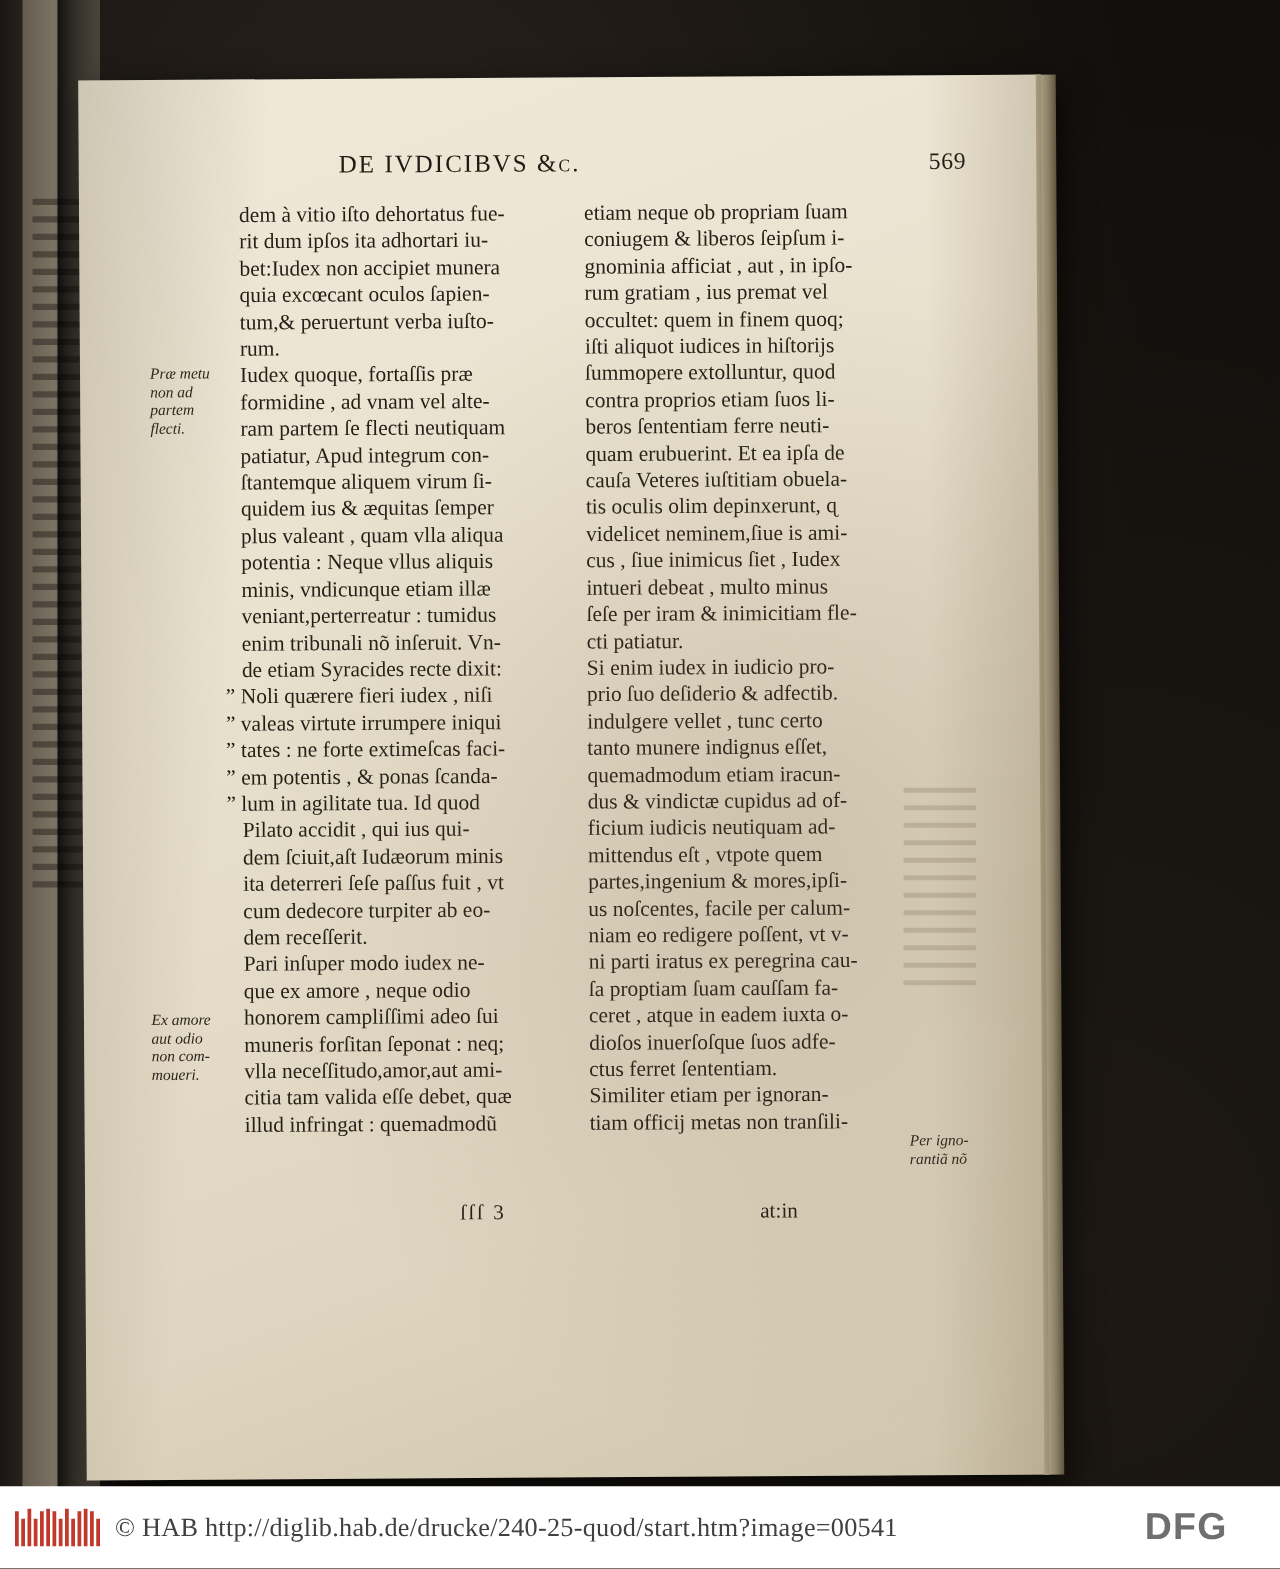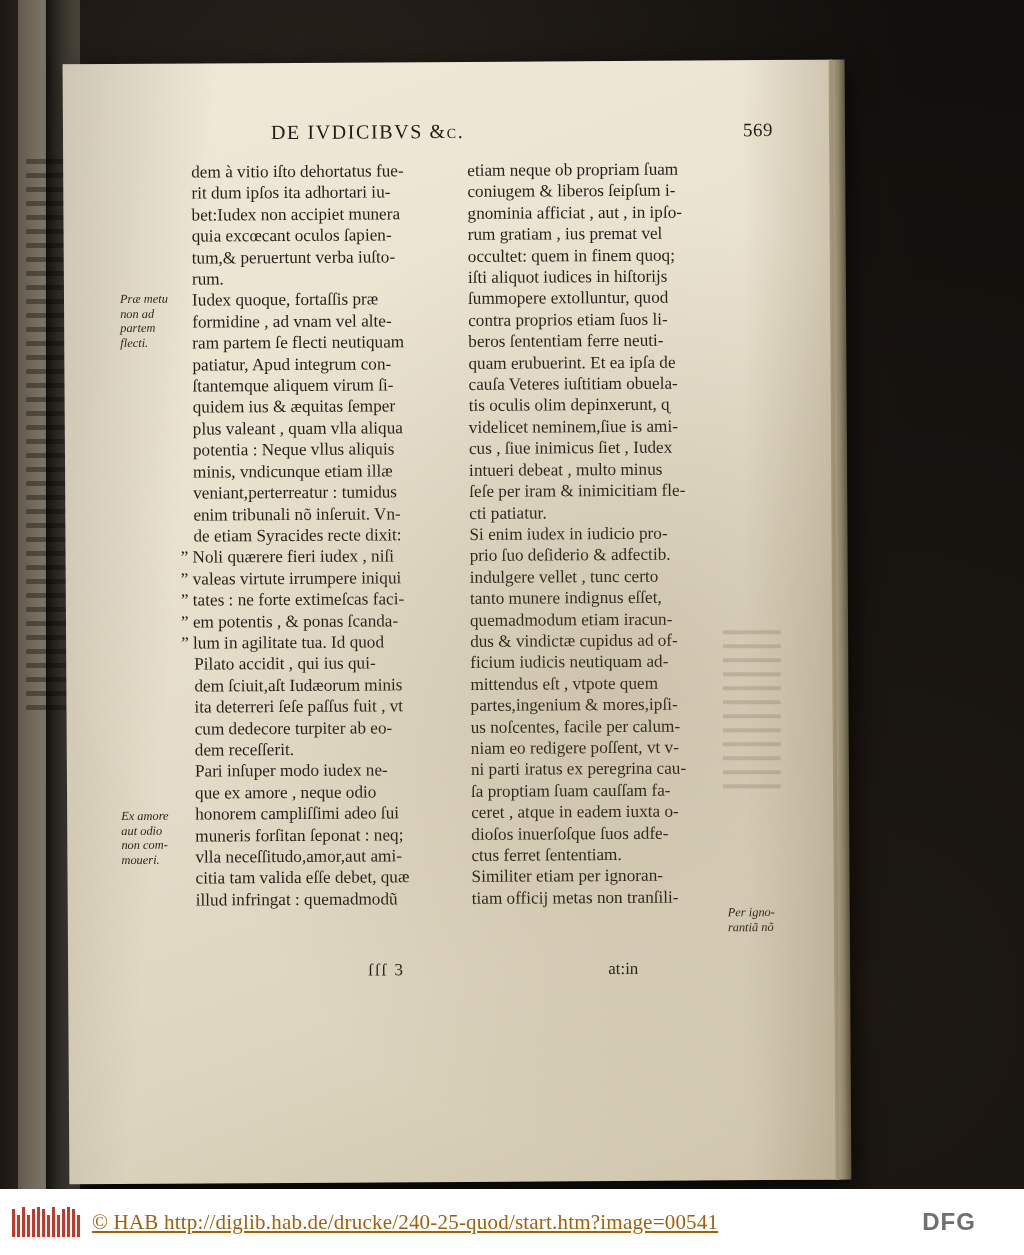--- a/index.html
+++ b/index.html
@@ -200,30 +200,29 @@
     width:3px;
     background:#c0392b;
     height:28px;
   }
   .barcode i:nth-child(2n){ height:22px; }
   .barcode i:nth-child(3n){ height:30px; }
   .footer-text{
     flex:1;
     font-family:"Liberation Serif", serif;
     font-size:21px;
-    color:#a16207;
+    color:#404040;
     letter-spacing:.2px;
-    text-decoration:underline;
   }
   .dfg{
     width:122px;
     text-align:center;
     font-family:"Liberation Sans", sans-serif;
     font-weight:bold;
-    font-size:24px;
+    font-size:30px;
     color:#6f6f6f;
     letter-spacing:1px;
     padding-right:14px;
   }
 </style>
 </head>
 <body>
 
 <div id="page">
 

